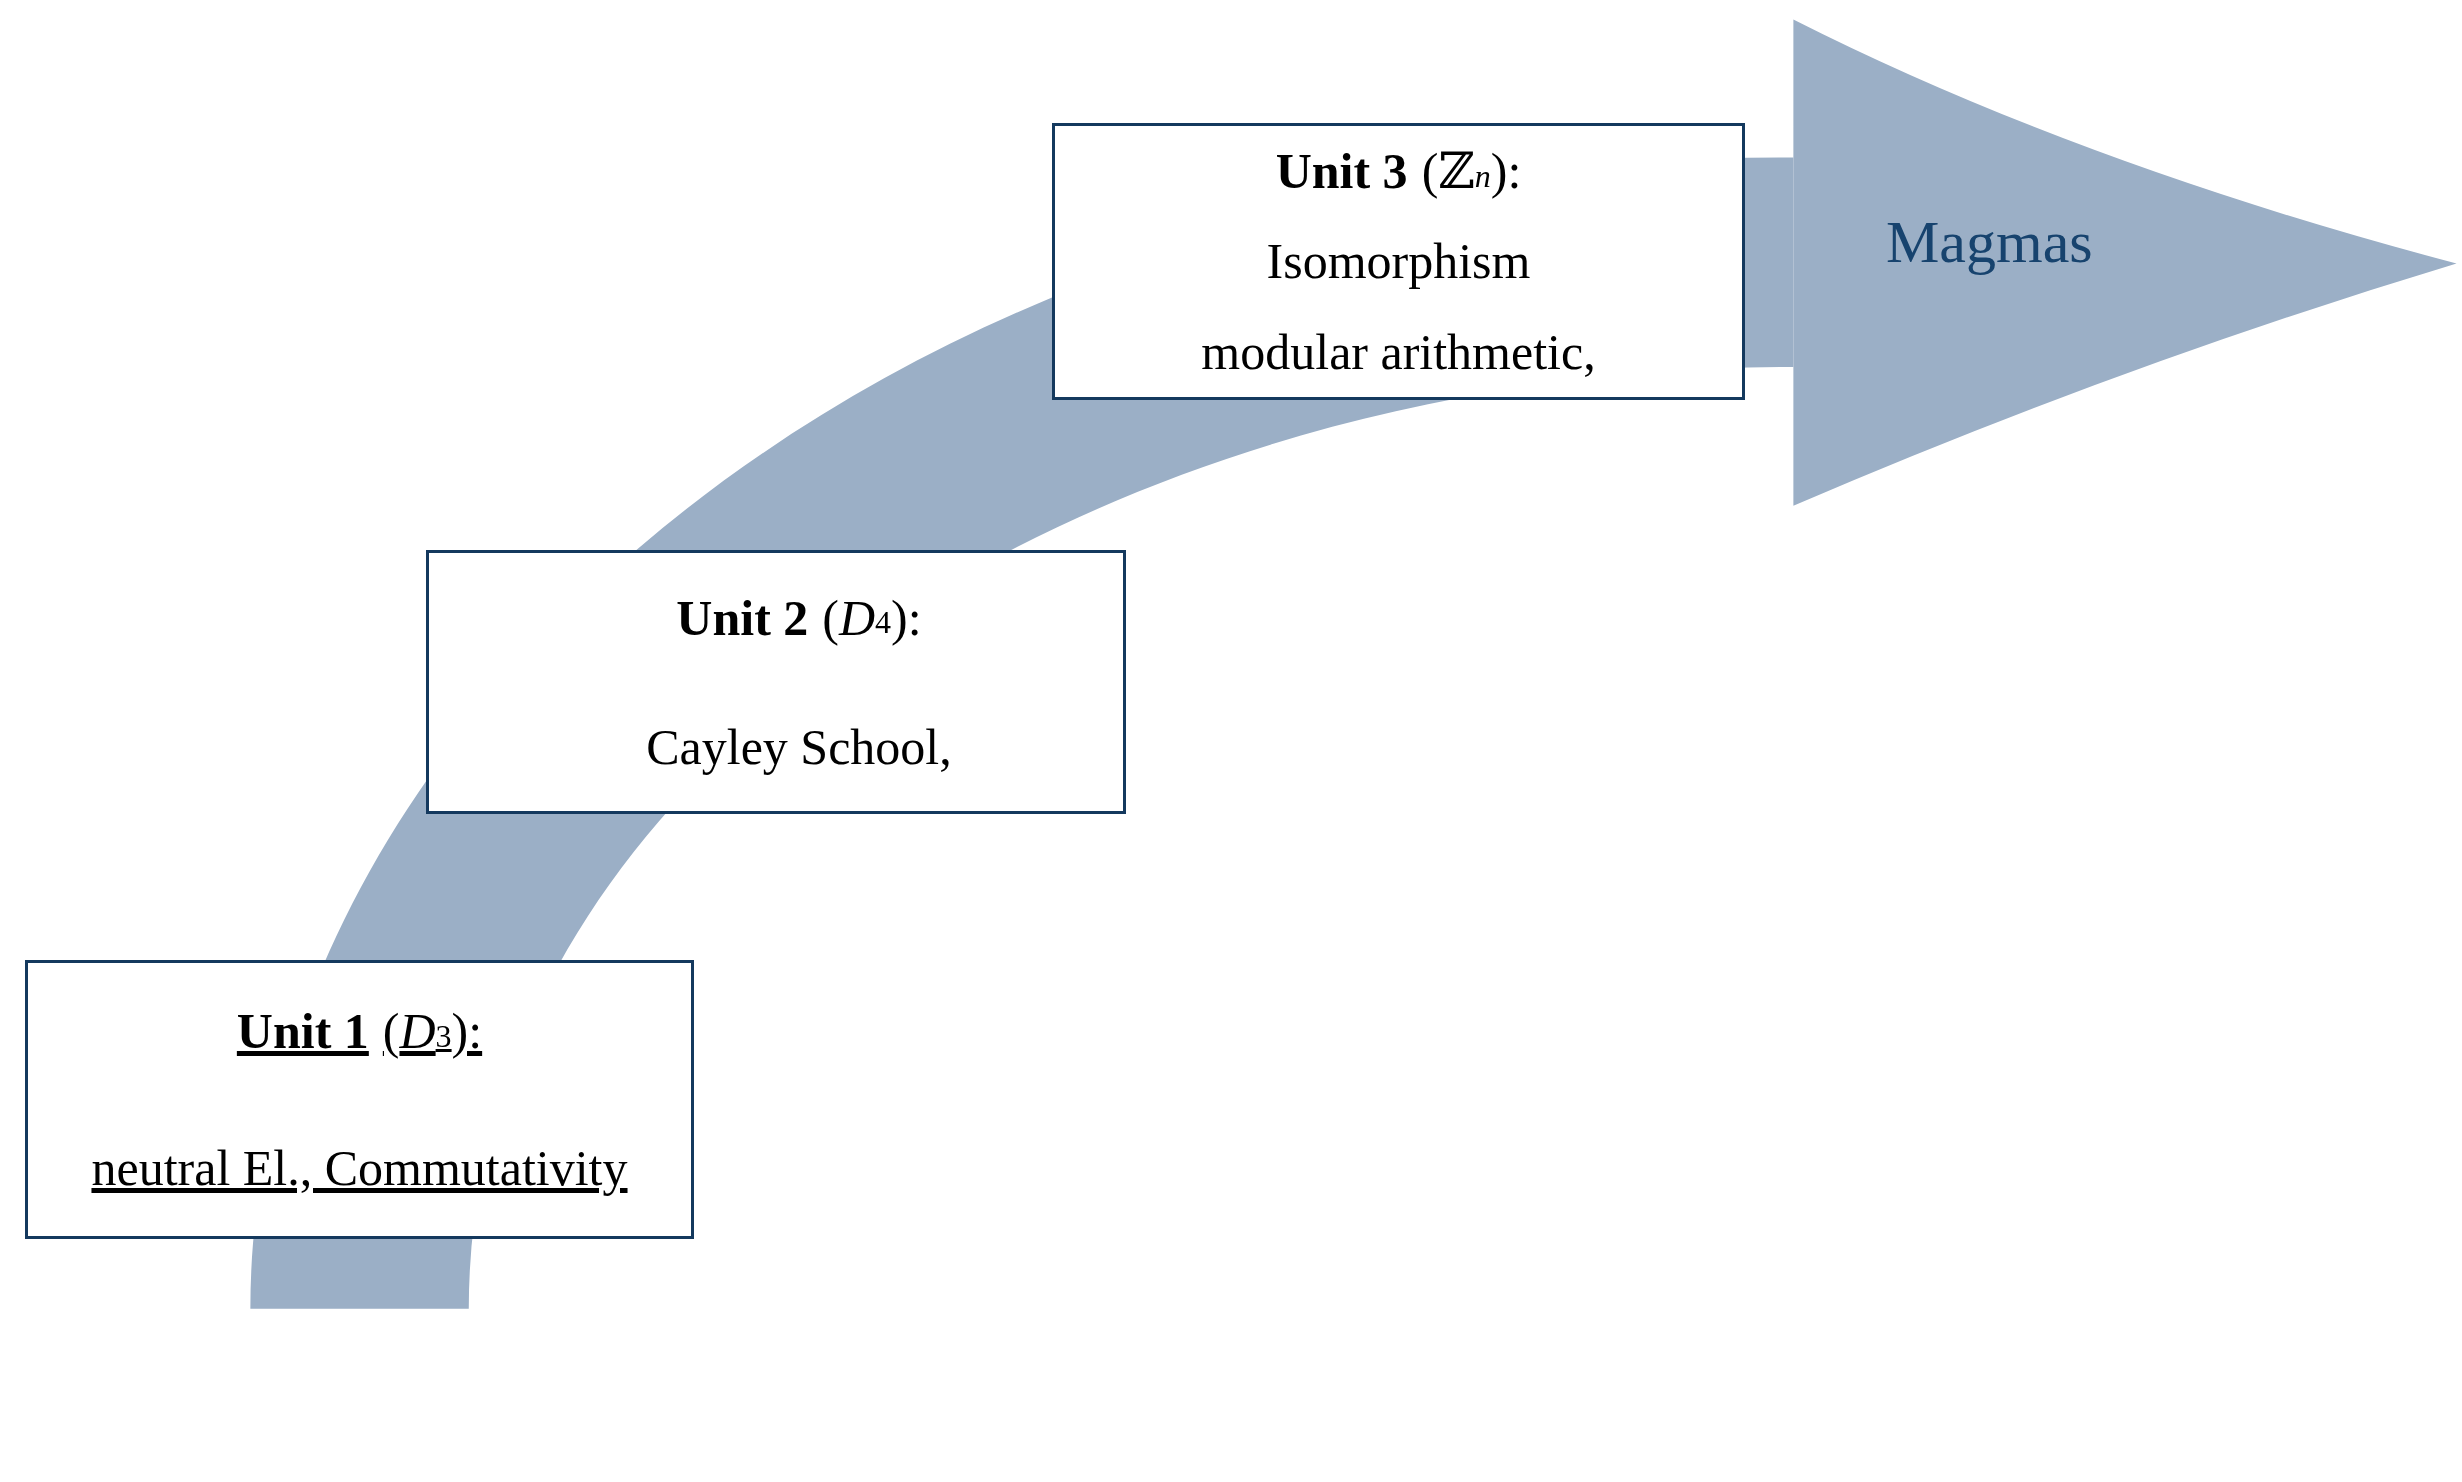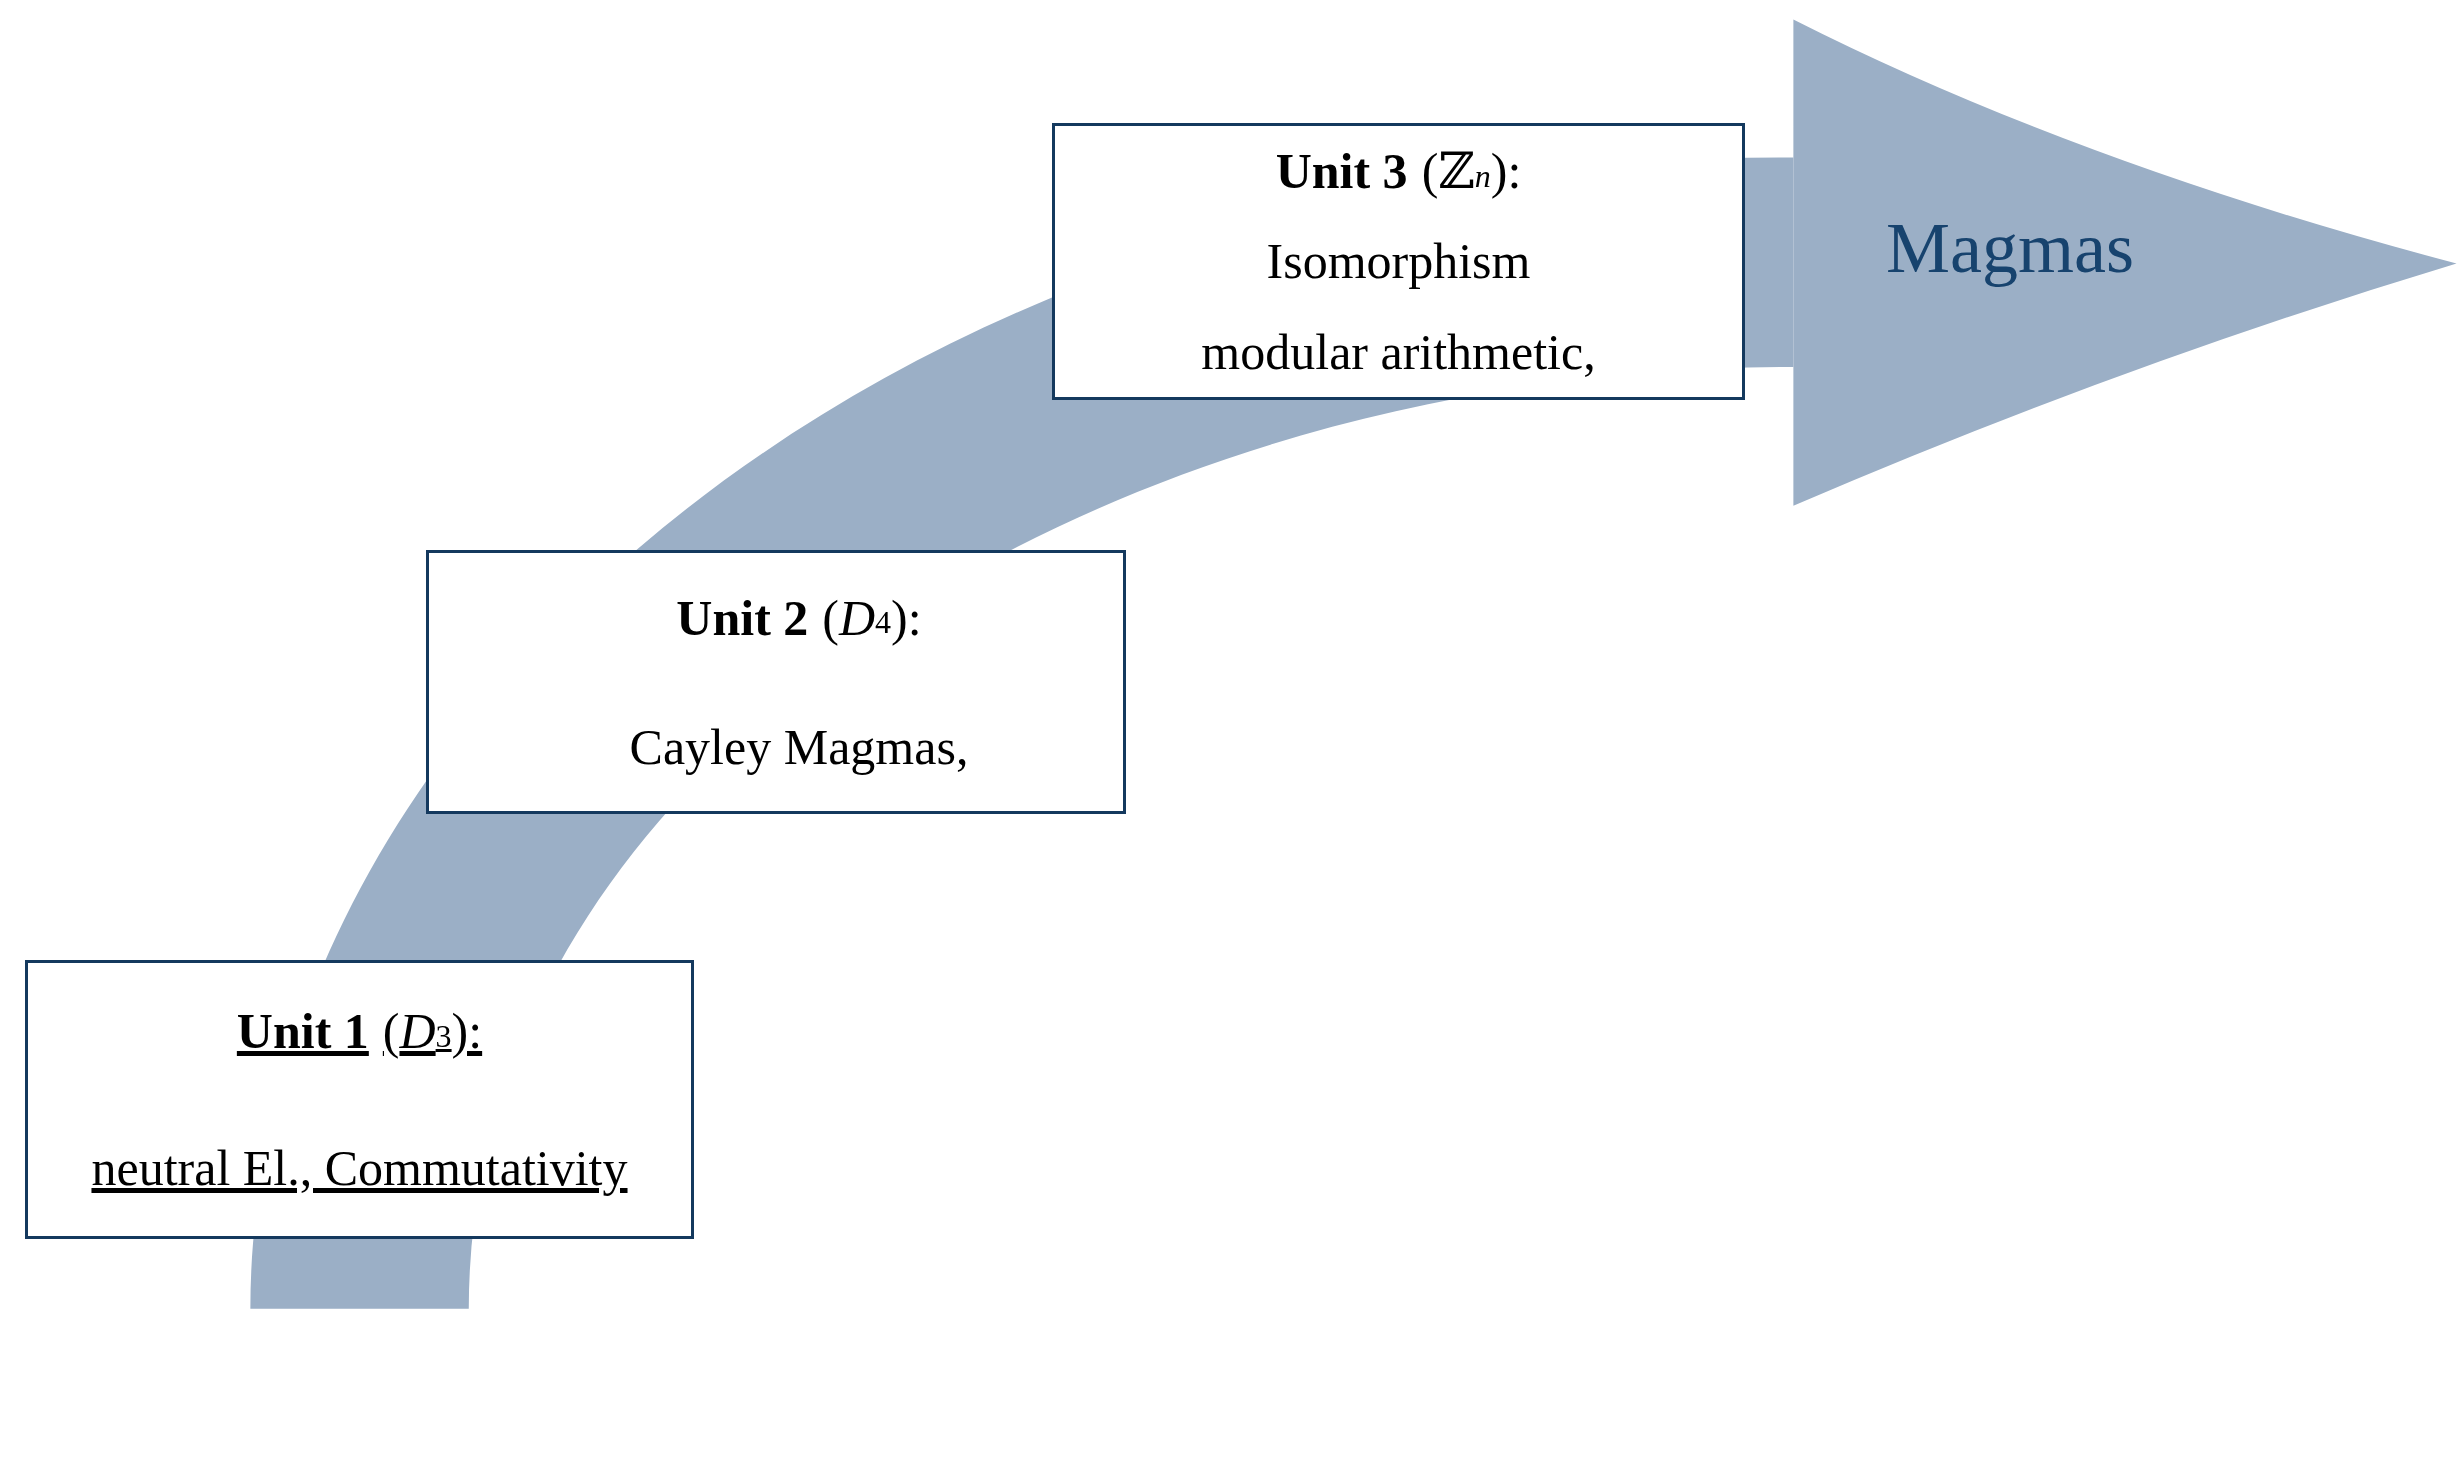--- a/index.html
+++ b/index.html
@@ -50,21 +50,21 @@
   sub.struct-sub {
     font-size: 64%;
     line-height: 0;
     position: relative;
     bottom: -0.15em;
   }
   sub.struct-sub .sub-italic { font-style: italic; }
   .flow-label {
     position: absolute;
     color: var(--label-text);
-    font-size: 72px;
+    font-size: 60px;
     line-height: 1;
     white-space: nowrap;
   }
   #box-unit-1 { left: 25px;   top: 960px; width: 669px; height: 279px; text-decoration: underline; }
   #box-unit-2 { left: 426px;  top: 550px;  width: 700px; height: 264px; padding-left: 46px; }
   #box-unit-3 { left: 1052px; top: 123px;  width: 693px; height: 277px; }
   #label-start { left: 25px;   top: 1373px; }
   #label-end   { left: 1886px; top: 212px;  }
 </style>
 </head>
@@ -96,21 +96,21 @@
   </div>
 
   <div class="unit-box" id="box-unit-2">
     <div class="line title">
       <span class="unit-name">Unit 2</span>
         <span class="paren-open">(</span>
         <span class="math-var">D</span>
         <sub class="struct-sub">4</sub>
         <span>):</span>
     </div>
-    <div class="line">Cayley Magmas,</div>
+    <div class="line">Cayley School,</div>
   </div>
 
   <div class="unit-box" id="box-unit-3">
     <div class="line title">
       <span class="unit-name">Unit 3</span>
         <span class="paren-open">(</span>
         <span class="math-bb">ℤ</span>
         <sub class="struct-sub"><span class="sub-italic">n</span></sub>
         <span>):</span>
     </div>

